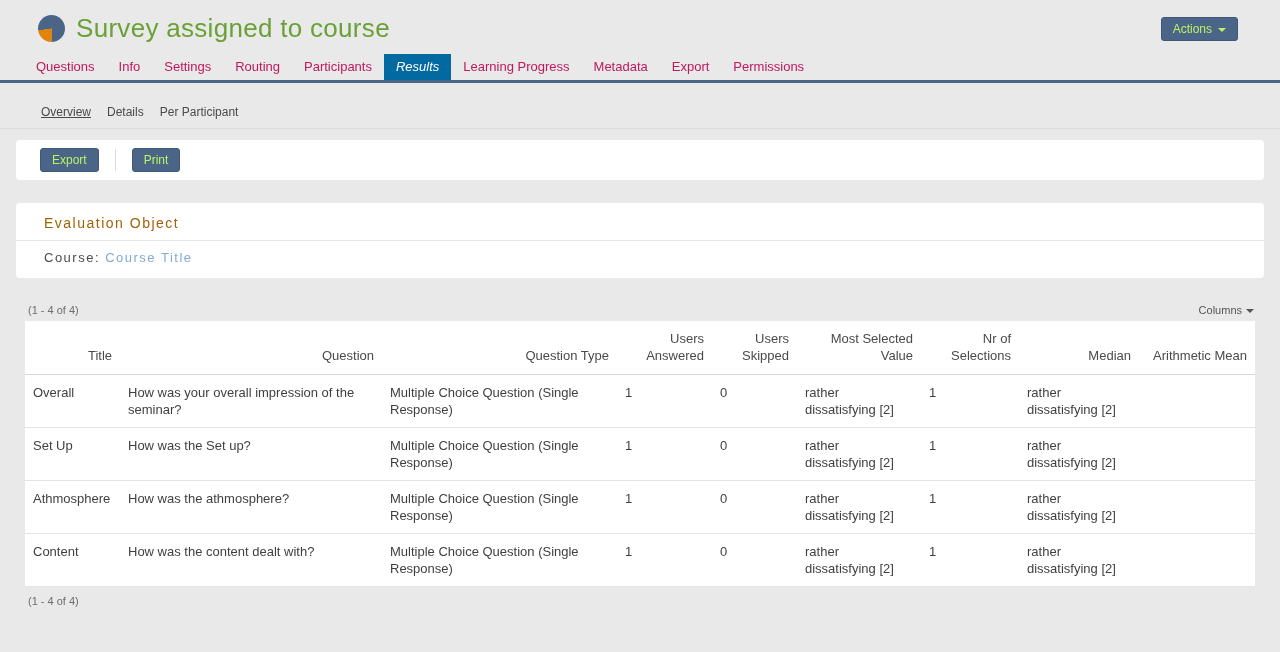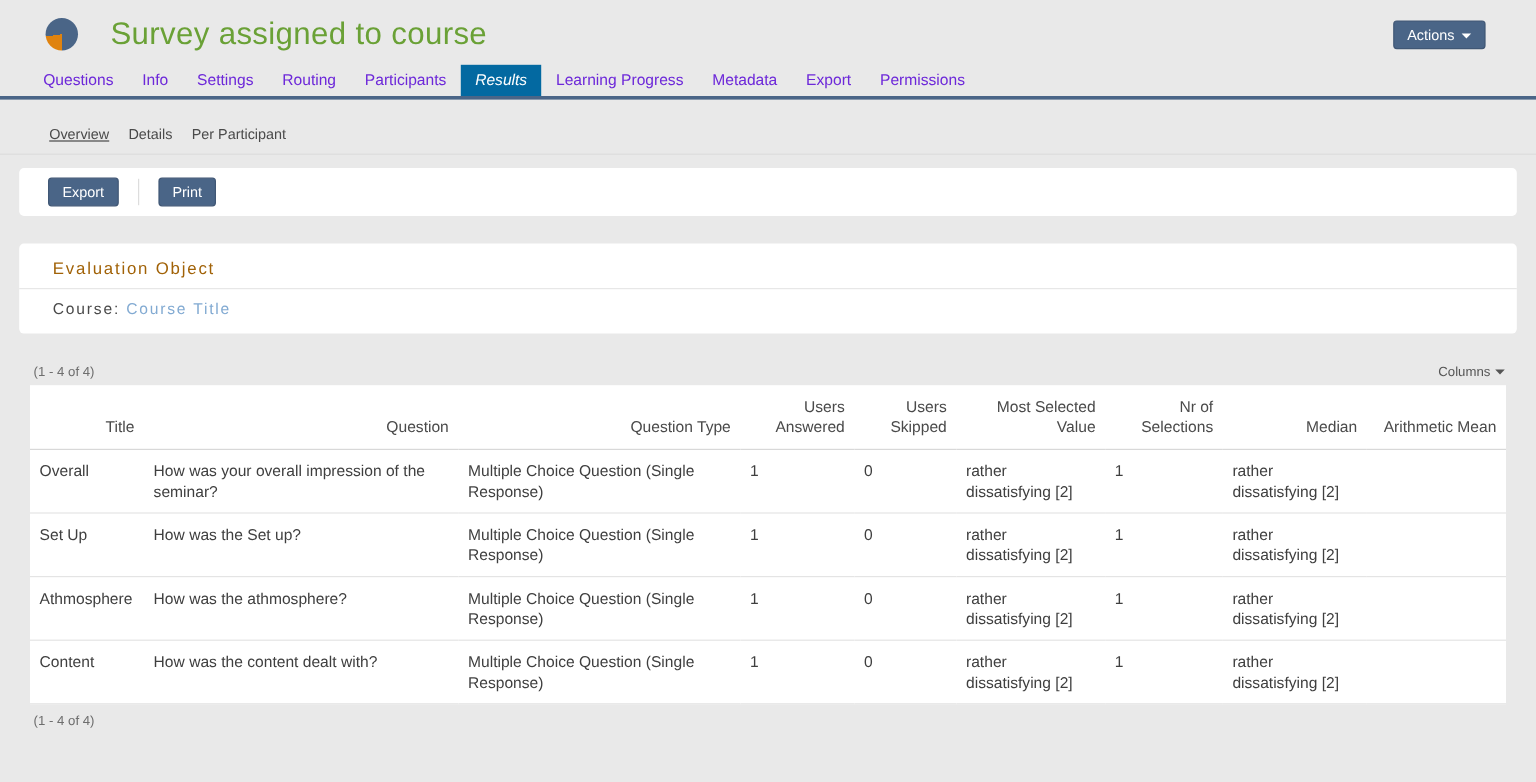--- a/index.html
+++ b/index.html
@@ -6,40 +6,40 @@
   html, body { width: 1280px; height: 652px; }
   body {
     font-family: "Liberation Sans", sans-serif;
     background: #e9e9e9;
     color: #3c3c3c;
     overflow: hidden;
   }
   a { text-decoration: none; }
 
   
-  .topbar { display: flex; align-items: center; padding: 13px 42px 8px 38px; gap: 16px; }
+  .topbar { display: flex; align-items: center; padding: 13px 42px 8px 38px; }
   .logo {
     width: 27px; height: 27px; border-radius: 50%; flex: 0 0 auto;
     background: conic-gradient(from 180deg, #e0830f 0deg 82deg, #4a6587 82deg 360deg);
   }
   .topbar h1 { font-size: 26px; font-weight: normal; color: #6aa136; margin-left: 11px; letter-spacing: 0.3px; }
   .btn {
-    font-family: inherit; font-size: 12px; color: #ffffff; background: #4a6587;
+    font-family: inherit; font-size: 12px; color: #bef264; background: #4a6587;
     border: 1px solid #405775; border-radius: 3px; padding: 4px 11px; cursor: pointer;
   }
   .actions-btn { margin-left: auto; }
   .caret {
     display: inline-block; width: 0; height: 0;
     border-left: 4px solid transparent; border-right: 4px solid transparent;
     border-top: 4px solid currentColor; margin-left: 6px; vertical-align: 1px;
   }
 
   
   .tabs { display: flex; padding-left: 24px; border-bottom: 3px solid #4a6587; margin-top: 2px; }
-  .tab { font-size: 13px; color: #6d28d9; padding: 5px 12px 6px; cursor: pointer; white-space: nowrap; }
+  .tab { font-size: 13px; color: #be185d; padding: 5px 12px 6px; cursor: pointer; white-space: nowrap; }
   .tab.active { background: #0369a1; color: #fff; font-style: italic; }
 
   
   .subtabs { display: flex; padding: 20px 0 7px 33px; border-bottom: 1px solid #dcdcdc; }
   .subtab { font-size: 12px; color: #4a4a4a; padding: 2px 8px; cursor: pointer; }
   .subtab.active { text-decoration: underline; }
 
   
   .toolbar {
     background: #fff; margin: 11px 16px 0; border-radius: 4px;

